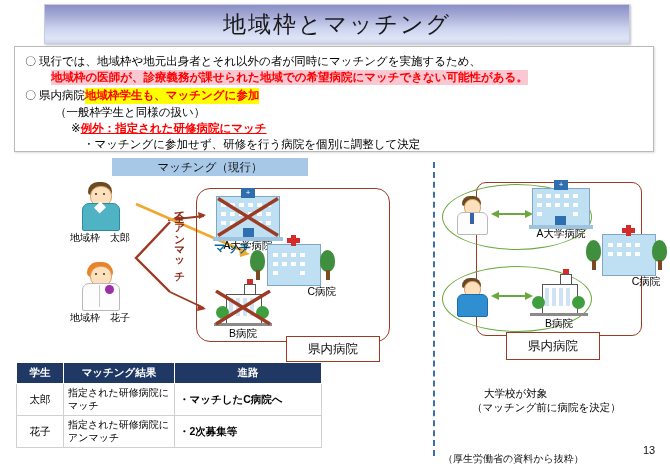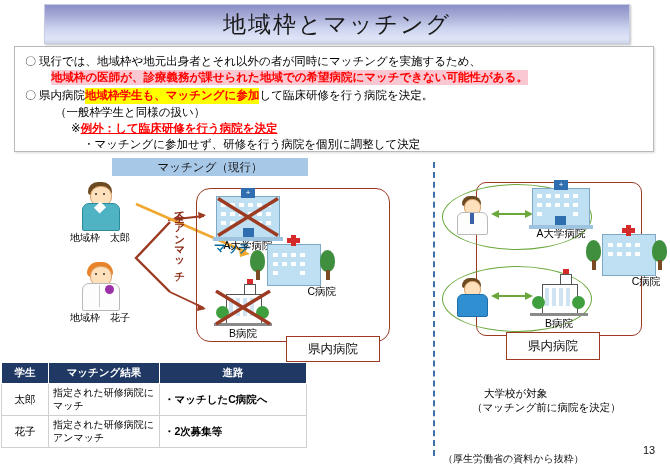--- a/index.html
+++ b/index.html
@@ -153,21 +153,21 @@
   .fig-sm.blue .body{background:#2f8fd0;border:1px solid #1f6da8;}
 
   
   .divider{
     position:absolute;left:433px;top:162px;width:0;height:294px;
     border-left:2px dashed #3e6fa8;
   }
 
   
   table.res{
-    position:absolute;left:1px;top:362px;width:306px;
+    position:absolute;left:16px;top:362px;width:306px;
     border-collapse:collapse;font-size:10px;
     background:#fff;
   }
   table.res th{
     background:#1f3864;color:#fff;font-weight:bold;
     padding:3px 2px;text-align:center;border:1px solid #fff;font-size:10.5px;
   }
   table.res td{
     border:1px solid #d0d0d0;padding:3px 4px;color:#000;vertical-align:middle;
     line-height:1.25;
@@ -206,30 +206,29 @@
     </div>
 
     <div class="row l2">
       <span class="hl-pink">地域枠の医師が、診療義務が課せられた地域での希望病院にマッチできない可能性がある。</span>
     </div>
 
     <div class="row l1">
       <span class="bullet">〇</span>
       <span class="plain">県内病院</span>
         <span class="hl-yellow">地域枠学生も、マッチングに参加</span>
-        <span class="plain">して臨床研修を行う病院を決定。</span>
     </div>
 
     <div class="row l3">
       <span class="plain">（一般枠学生と同様の扱い）</span>
     </div>
 
     <div class="row l4">
       <span class="plain">※</span>
-        <span class="red" style="text-decoration:underline">例外：して臨床研修を行う病院を決定</span>
+        <span class="red" style="text-decoration:underline">例外：指定された研修病院にマッチ</span>
     </div>
 
     <div class="row l5">
       <span class="plain">・マッチングに参加せず、研修を行う病院を個別に調整して決定</span>
     </div>
   </div>
 
   <div class="match-header">
     <span>マッチング（現行）</span>
   </div>

